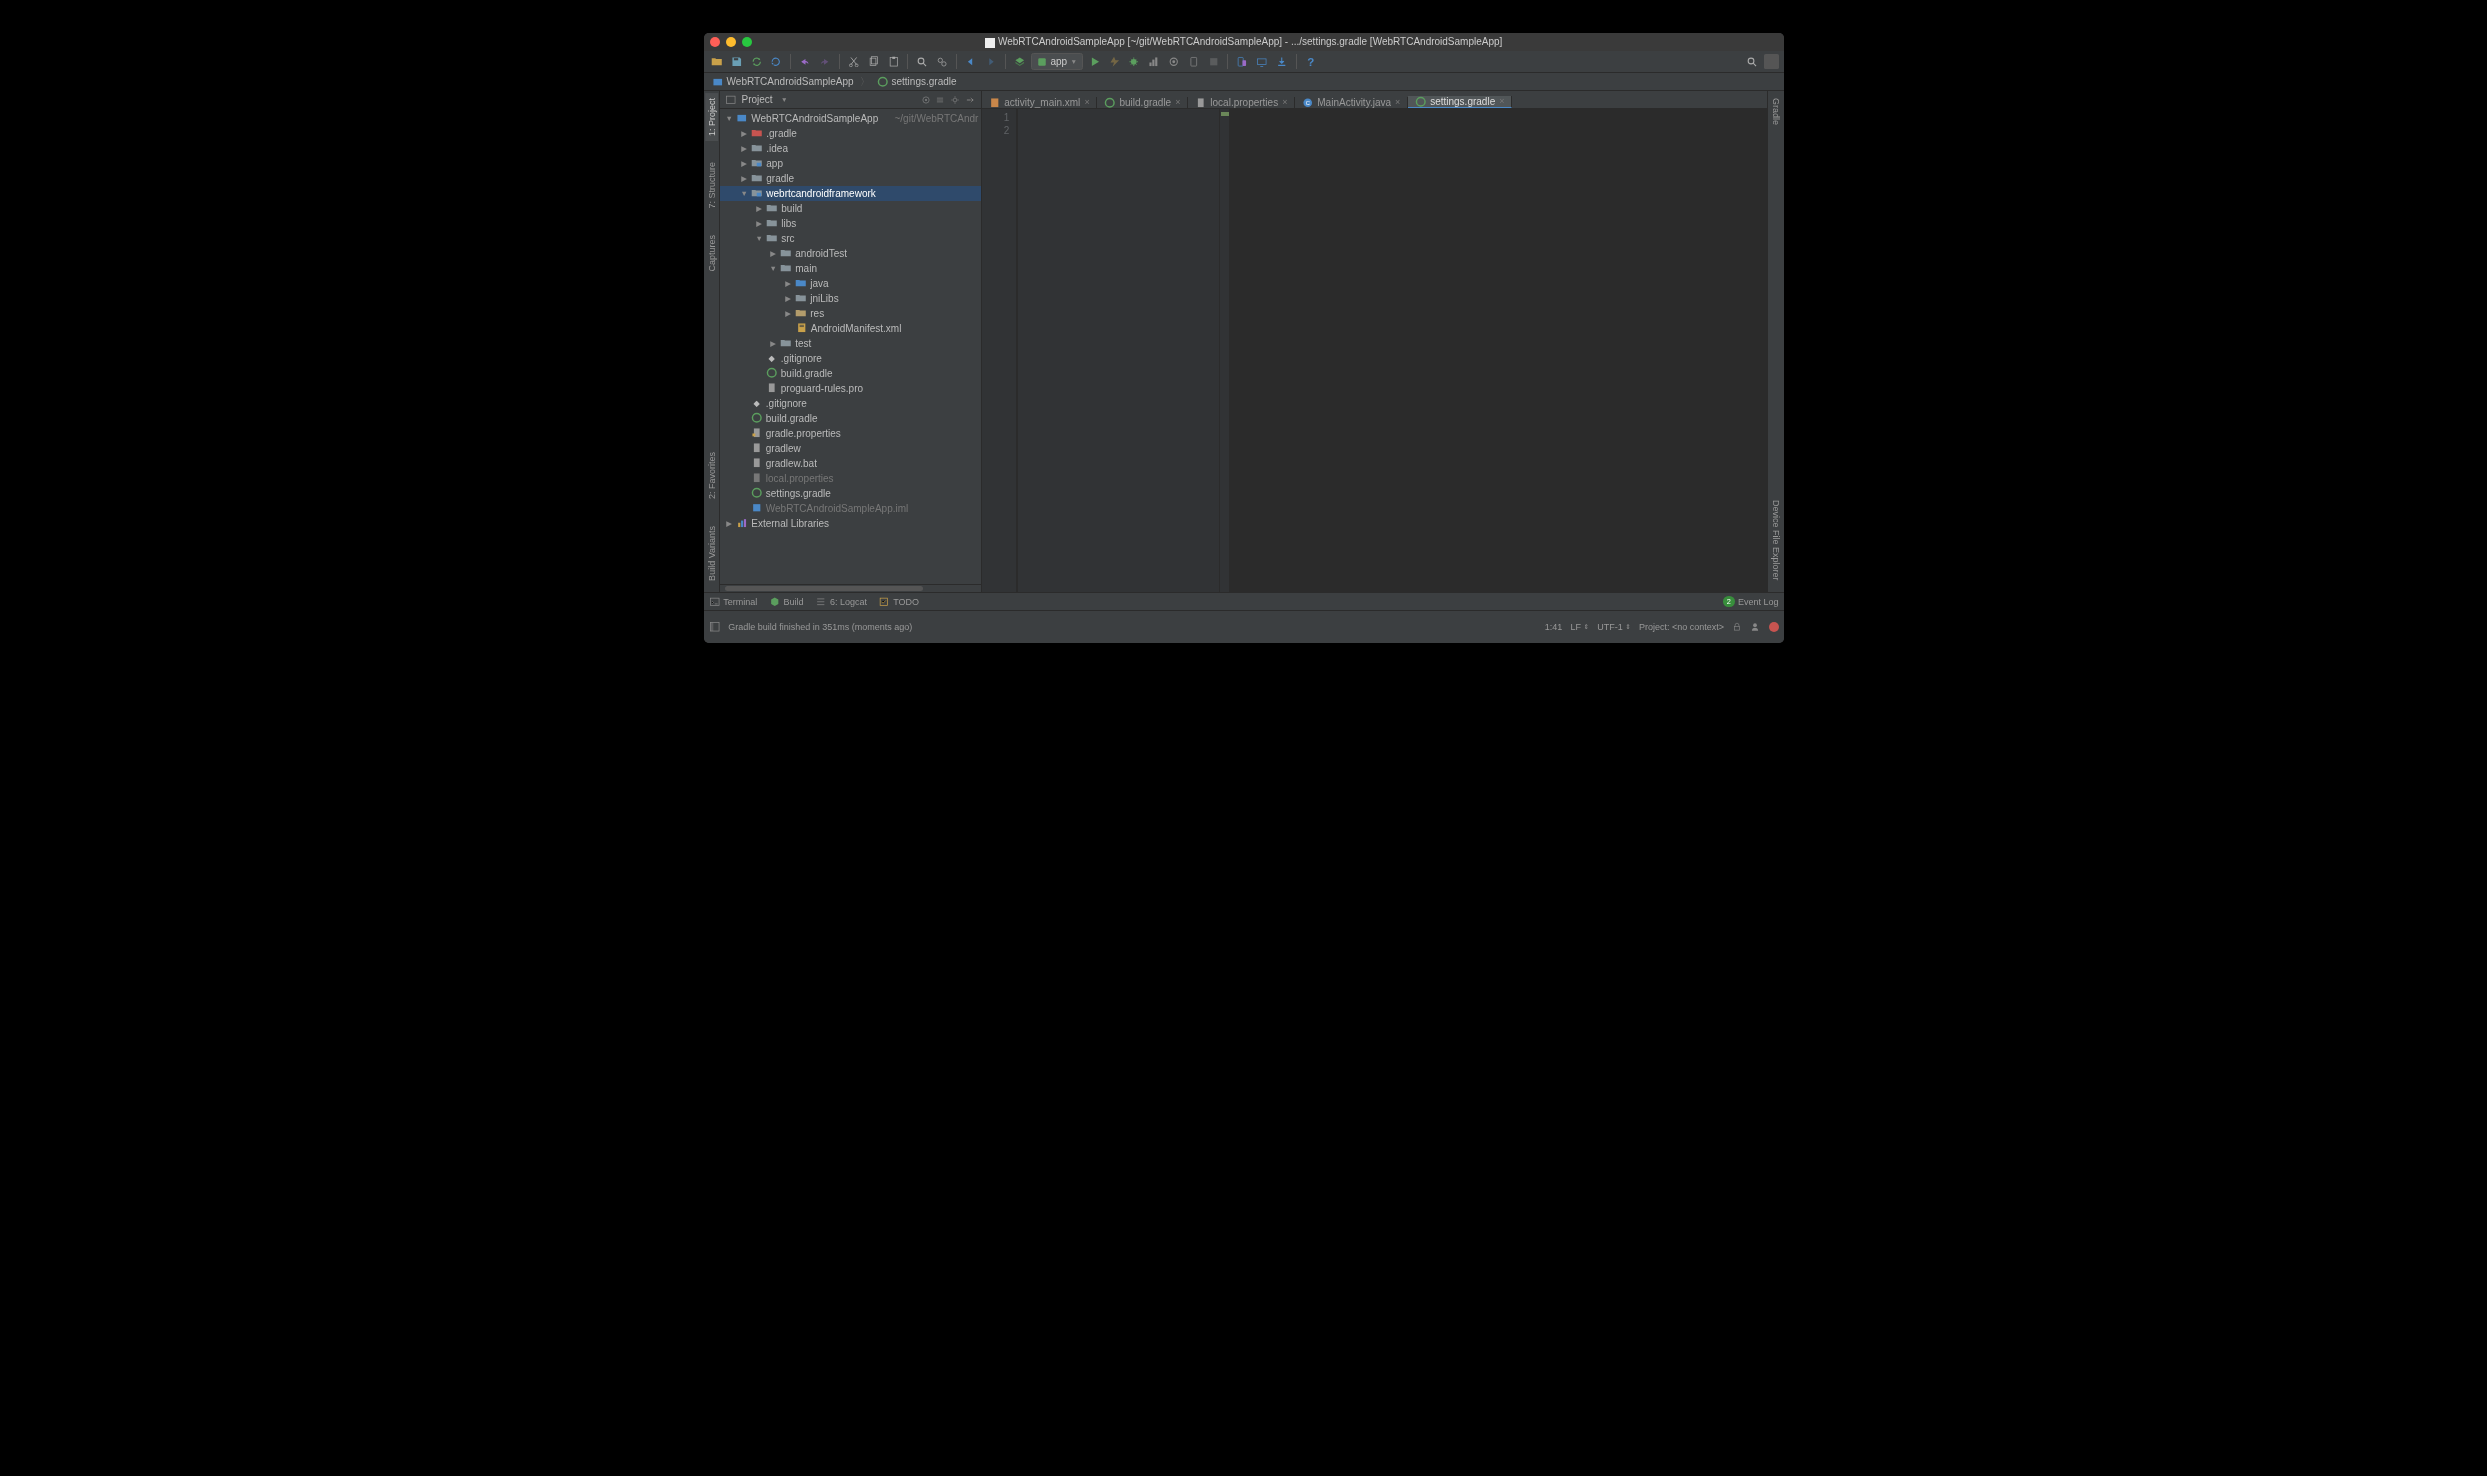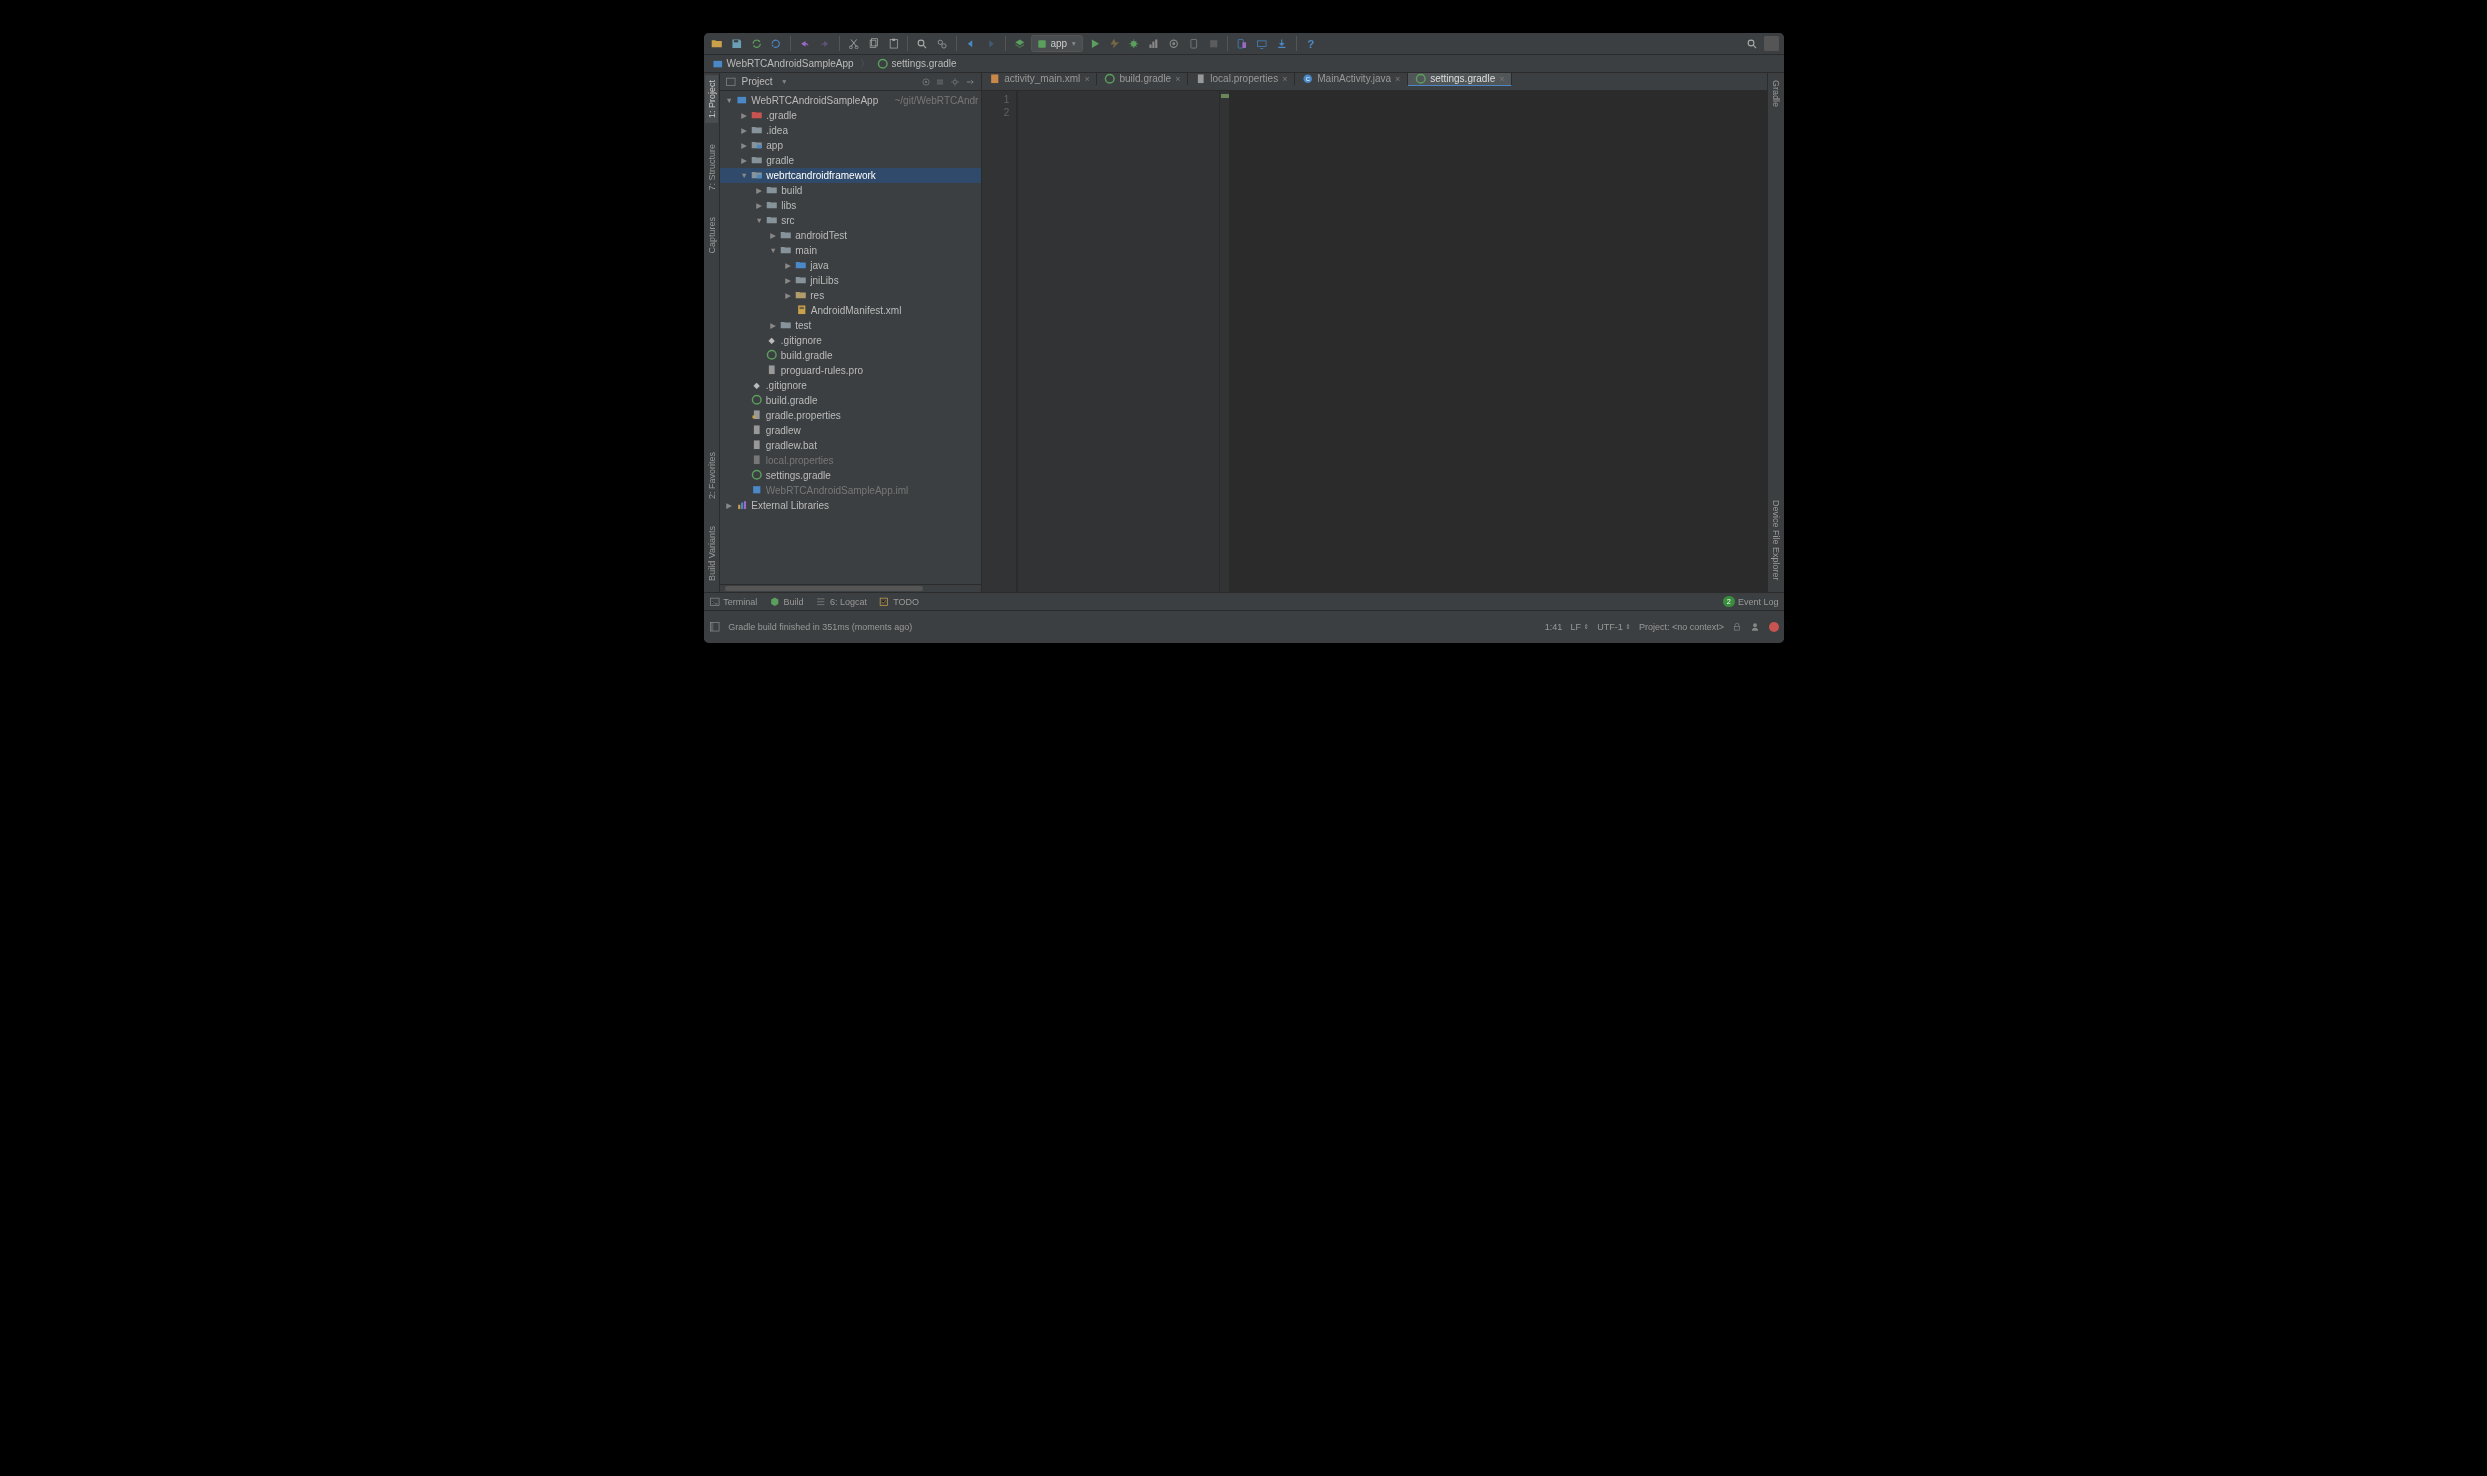--- a/index.html
+++ b/index.html
@@ -37,21 +37,21 @@
 .tree-row.selected { background: #2f4a6b; color: #fff; }
 .tree-arrow { width: 8.2px; color: #888; font-size: 7.4px; text-align: center; }
 .tree-ico { width: 11.5px; height: 11.5px; display: flex; align-items: center; justify-content: center; font-size: 8.2px; }
 .tree-label { color: #bbb; }
 .tree-row.selected .tree-label { color: #fff; }
 .tree-label.dim { color: #777; }
 .tree-hint { color: #777; margin-left: 13px; }
 .hscroll { height: 8.2px; background: #3c3f41; border-top: 0.8px solid #2b2b2b; position: relative; }
 .hscroll-thumb { position: absolute; left: 5px; top: 1.6px; height: 5px; width: 198px; background: #555; border-radius: 2.5px; }
 .editor-area { flex: 1; display: flex; flex-direction: column; background: #2b2b2b; }
-.editor-tabs { height: 18px; background: #3c3f41; border-bottom: 0.8px solid #2b2b2b; display: flex; align-items: flex-start; }
+.editor-tabs { height: 18px; background: #3c3f41; border-bottom: 0.8px solid #2b2b2b; display: flex; align-items: flex-end; }
 .etab { display: flex; align-items: center; gap: 4.1px; padding: 0 6.6px; border-right: 0.8px solid #2b2b2b; cursor: pointer; color: #999; }
 .etab.active { background: #515658; color: #ddd; border-bottom: 1.6px solid #4a88c7; }
 .etab .close-x { color: #777; font-size: 9px; }
 .editor-body { flex: 1; display: flex; position: relative; }
 .gutter { width: 35px; background: #313335; color: #606366; text-align: right; padding: 3.3px 6.6px 0 0; font-family: Menlo, monospace; font-size: 10px; line-height: 12.4px; border-right: 0.8px solid #2b2b2b; }
 .code { flex: 1; padding: 3.3px 5px; font-family: Menlo, monospace; font-size: 10px; line-height: 12.4px; color: #a9b7c6; position: relative; }
 .kw { color: #cc7832; }
 .str { color: #6a8759; }
 .bulb { position: absolute; left: 5px; top: 15.7px; font-size: 10px; }
 .marker-stripe { width: 10px; background: #313335; border-left: 0.8px solid #2b2b2b; position: relative; }
@@ -65,20 +65,28 @@
 .sb-item { display: flex; align-items: center; gap: 2.5px; cursor: pointer; }
 .ico { width: 11.5px; height: 11.5px; }
 .badge-num { background: #388e3c; color: #fff; border-radius: 50%; width: 11.5px; height: 11.5px; display: inline-flex; align-items: center; justify-content: center; font-size: 7.4px; }
 .red-dot { width: 10px; height: 10px; background: #c75450; border-radius: 50%; }
 </style>
 </head>
 <body>
 
 <div class="window">
 
+  <div class="titlebar">
+    <div class="traffic">
+      <div class="dot red"></div>
+      <div class="dot yellow"></div>
+      <div class="dot green"></div>
+    </div>
+    <div class="title"><span class="title-icon"></span><span>WebRTCAndroidSampleApp [~/git/WebRTCAndroidSampleApp] - .../settings.gradle [WebRTCAndroidSampleApp]</span></div>
+  </div>
 
   <div class="toolbar">
     <div class="tb-btn">
         <svg class="ico" viewBox="0 0 16 16">
           <path fill="#c9a14a" d="M1 3h5l1 1h8v9H1z"></path>
         </svg>
       </div>
     <div class="tb-btn">
         <svg class="ico" viewBox="0 0 16 16">
           <path fill="#6a9fb5" d="M2 2h10l2 2v10H2z"></path>

